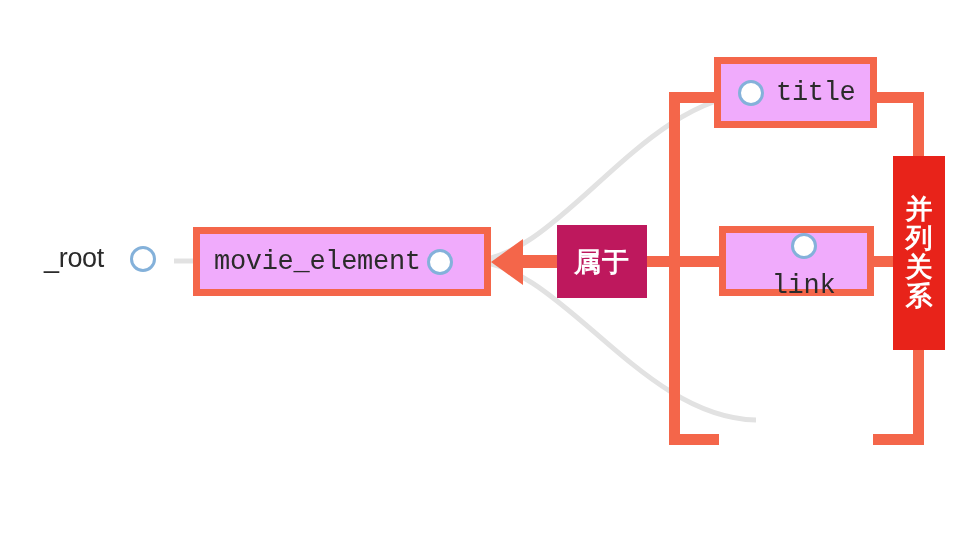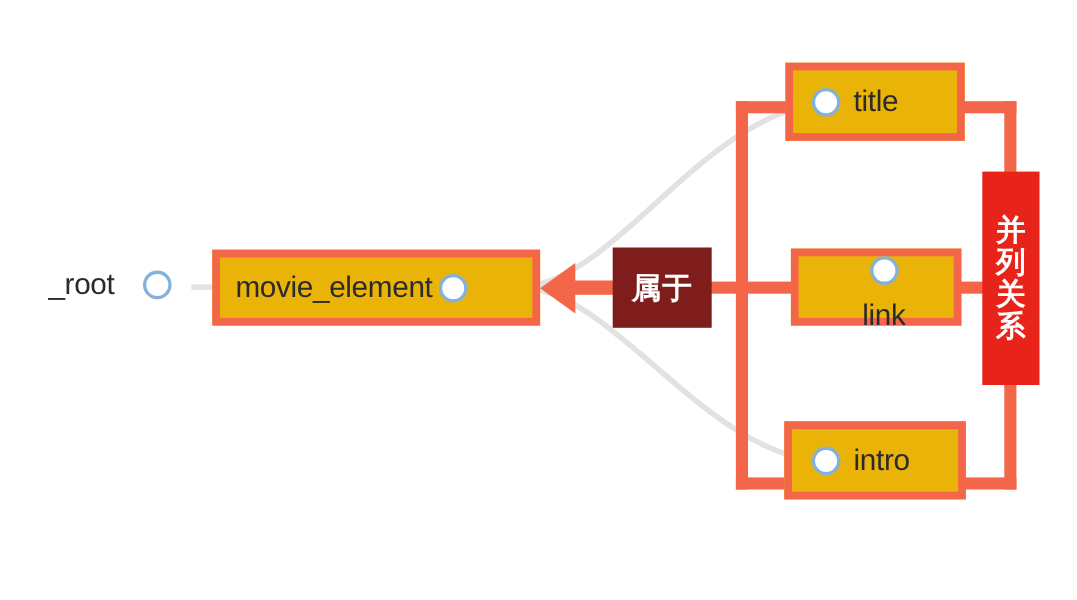--- a/index.html
+++ b/index.html
@@ -47,23 +47,24 @@
     top: 243px;
     display: flex;
     align-items: center;
     gap: 26px;
   }
   
   .hl-box {
     position: absolute;
     box-sizing: border-box;
     border: 7px solid #f4664a;
-    background: #eab308;
-    display: flex;
-    align-items: center;
+    background: #f0abfc;
+    display: flex;
+    align-items: center;
+    font-family: Liberation Mono, monospace;
   }
   #box-movie {
     left: 193px;
     top: 227px;
     width: 298px;
     height: 69px;
     padding-left: 14px;
     gap: 0px;
   }
   #box-movie .node-text { margin-right: 6px; }
@@ -127,21 +128,21 @@
     border-bottom: 23px solid transparent;
     border-right: 32px solid #f4664a;
   }
   
   #label-belongs {
     position: absolute;
     left: 557px;
     top: 225px;
     width: 90px;
     height: 73px;
-    background: #7f1d1d;
+    background: #be185d;
     color: #ffffff;
     display: flex;
     align-items: center;
     justify-content: center;
     font-size: 27px;
     font-weight: 700;
     letter-spacing: 1px;
   }
   #label-parallel {
     position: absolute;
@@ -199,24 +200,20 @@
   <div class="hl-box" id="box-title">
     <span class="node-circle"></span>
     <span class="node-text">title</span>
   </div>
 
   <div class="hl-box" id="box-link">
     <span class="node-circle"></span>
     <span class="node-text">link</span>
   </div>
 
-  <div class="hl-box" id="box-intro">
-    <span class="node-circle"></span>
-    <span class="node-text">intro</span>
-  </div>
 
   <div class="bar" id="rb-vert"></div>
   <div class="bar" id="rb-top"></div>
   <div class="bar" id="rb-mid"></div>
   <div class="bar" id="rb-bot"></div>
 
   <div id="label-parallel">
     <span class="ch">并</span>
     <span class="ch">列</span>
     <span class="ch">关</span>

